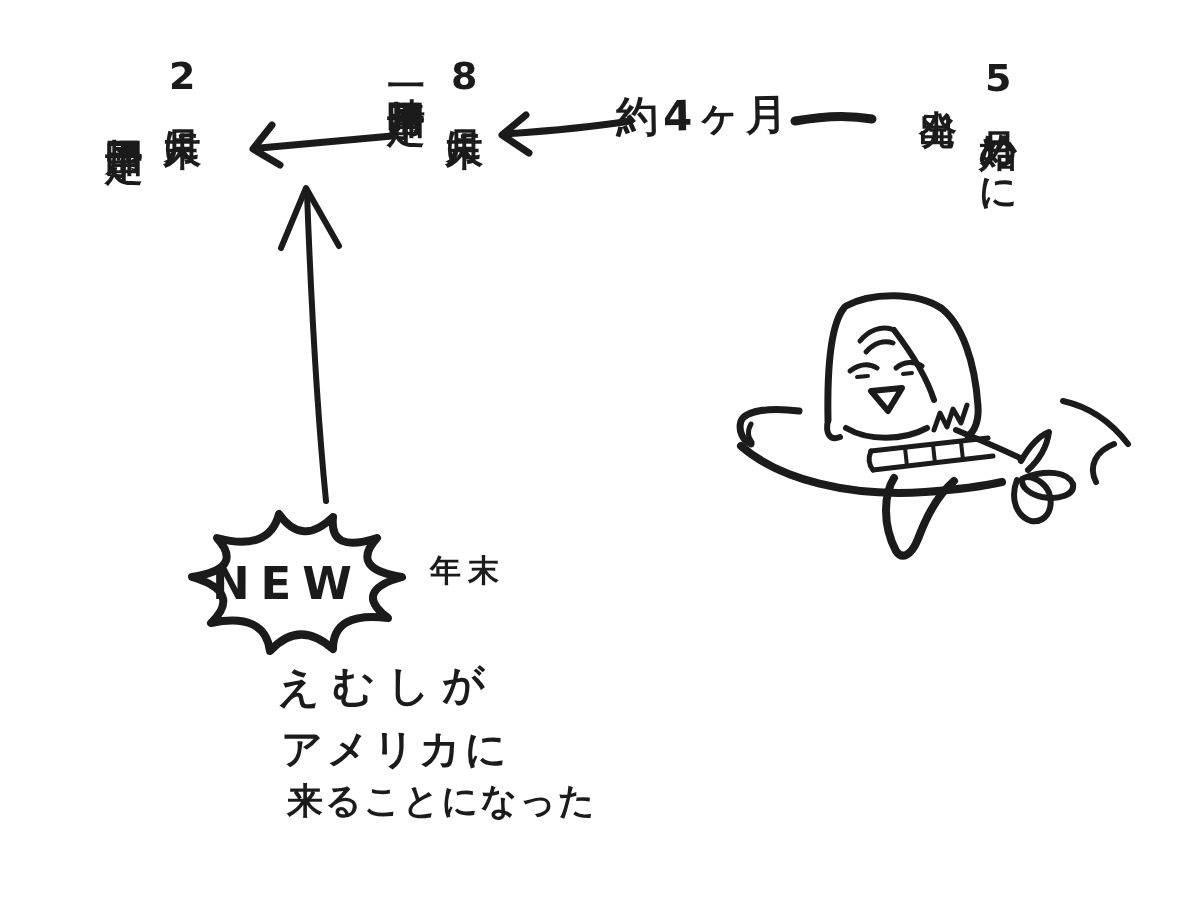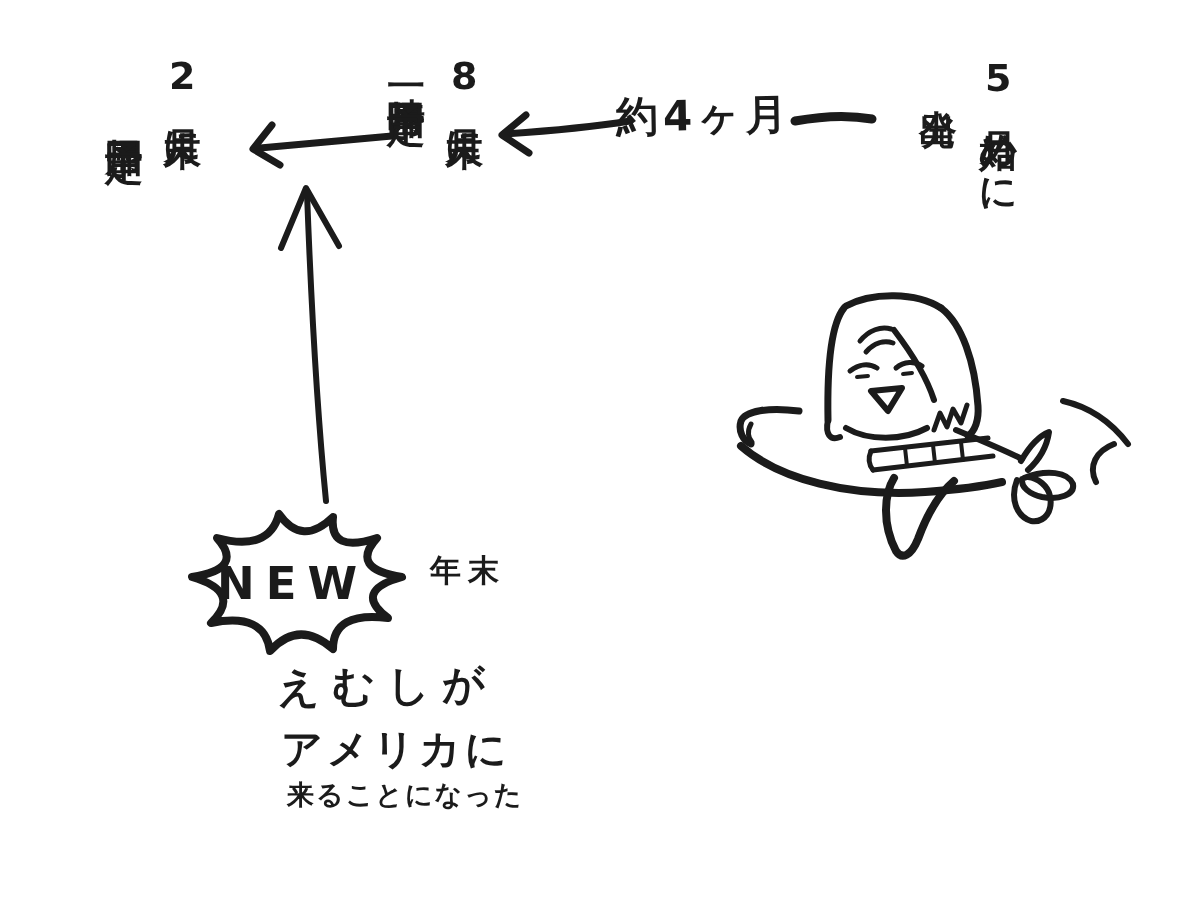--- a/index.html
+++ b/index.html
@@ -32,26 +32,26 @@
   }
   
   .departure   { left:916px; top:56px;  gap:16px; }
   .departure .vcol { font-size:38px; }
   .departure .col2 { margin-top:24px; }
   .temp-return { left:384px; top:54px;  gap:14px; }
   .temp-return .col2 { margin-top:12px; }
   .final-return{ left:102px; top:54px;  gap:14px; }
   .final-return .col2 { margin-top:54px; }
   .duration    { left:616px; top:88px;  font-size:42px; letter-spacing:5px; transform:rotate(-1deg); }
-  .new-badge   { left:217px; top:557px; width:164px; text-align:left;
+  .new-badge   { left:199px; top:557px; width:164px; text-align:right;
                  font-size:45px; letter-spacing:11px; }
   .yearend     { left:430px; top:550px; font-size:31px; letter-spacing:7px; }
   .note1       { left:277px; top:658px; font-size:42px; letter-spacing:12px; transform:rotate(-1deg); }
   .note2       { left:281px; top:722px; font-size:41px; letter-spacing:4px; }
-  .note3       { left:287px; top:777px; font-size:27px; letter-spacing:2px; }
+  .note3       { left:287px; top:777px; font-size:36px; letter-spacing:2px; }
 </style>
 </head>
 <body>
 
 <div class="stage">
 
   <svg class="doodle" width="1200" height="900" viewBox="0 0 1200 900">
 
     <g>
       <path d="M 392 136 C 352 140 308 144 260 148" stroke-width="7"></path>

